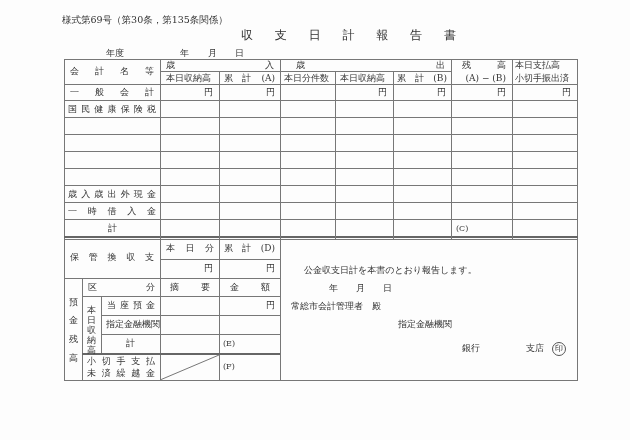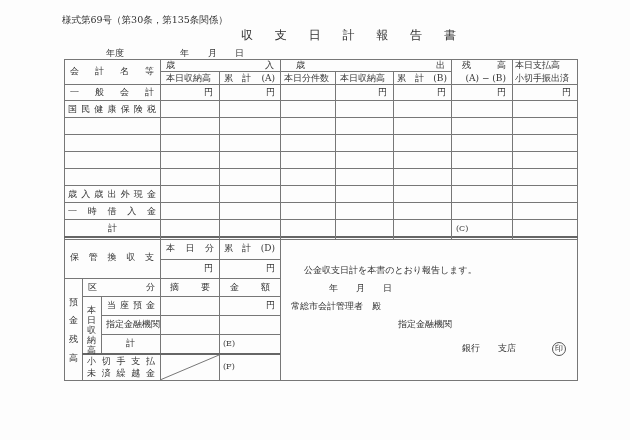--- a/index.html
+++ b/index.html
@@ -215,14 +215,14 @@
 </div>
 <div class="cell" style="left:223px;top:363px;font-size:8px">(F)</div>
 
 <div class="cell" style="left:304px;top:266px">公金収支日計を本書のとおり報告します。</div>
 <div class="cell" style="left:329px;top:284px">年</div>
 <div class="cell" style="left:356px;top:284px">月</div>
 <div class="cell" style="left:383px;top:284px">日</div>
 <div class="cell" style="left:291px;top:302px">常総市会計管理者　殿</div>
 <div class="cell" style="left:398px;top:320px">指定金融機関</div>
 <div class="cell" style="left:462px;top:344px">銀行</div>
-<div class="cell" style="left:498px;top:344px">支店</div>
+<div class="cell" style="left:526px;top:344px">支店</div>
 <div class="cell" style="left:552px;top:342px;width:12px;height:12px;border:1px solid #555;border-radius:50%;text-align:center;line-height:12px;font-size:8px">印</div>
 
 </body></html>

